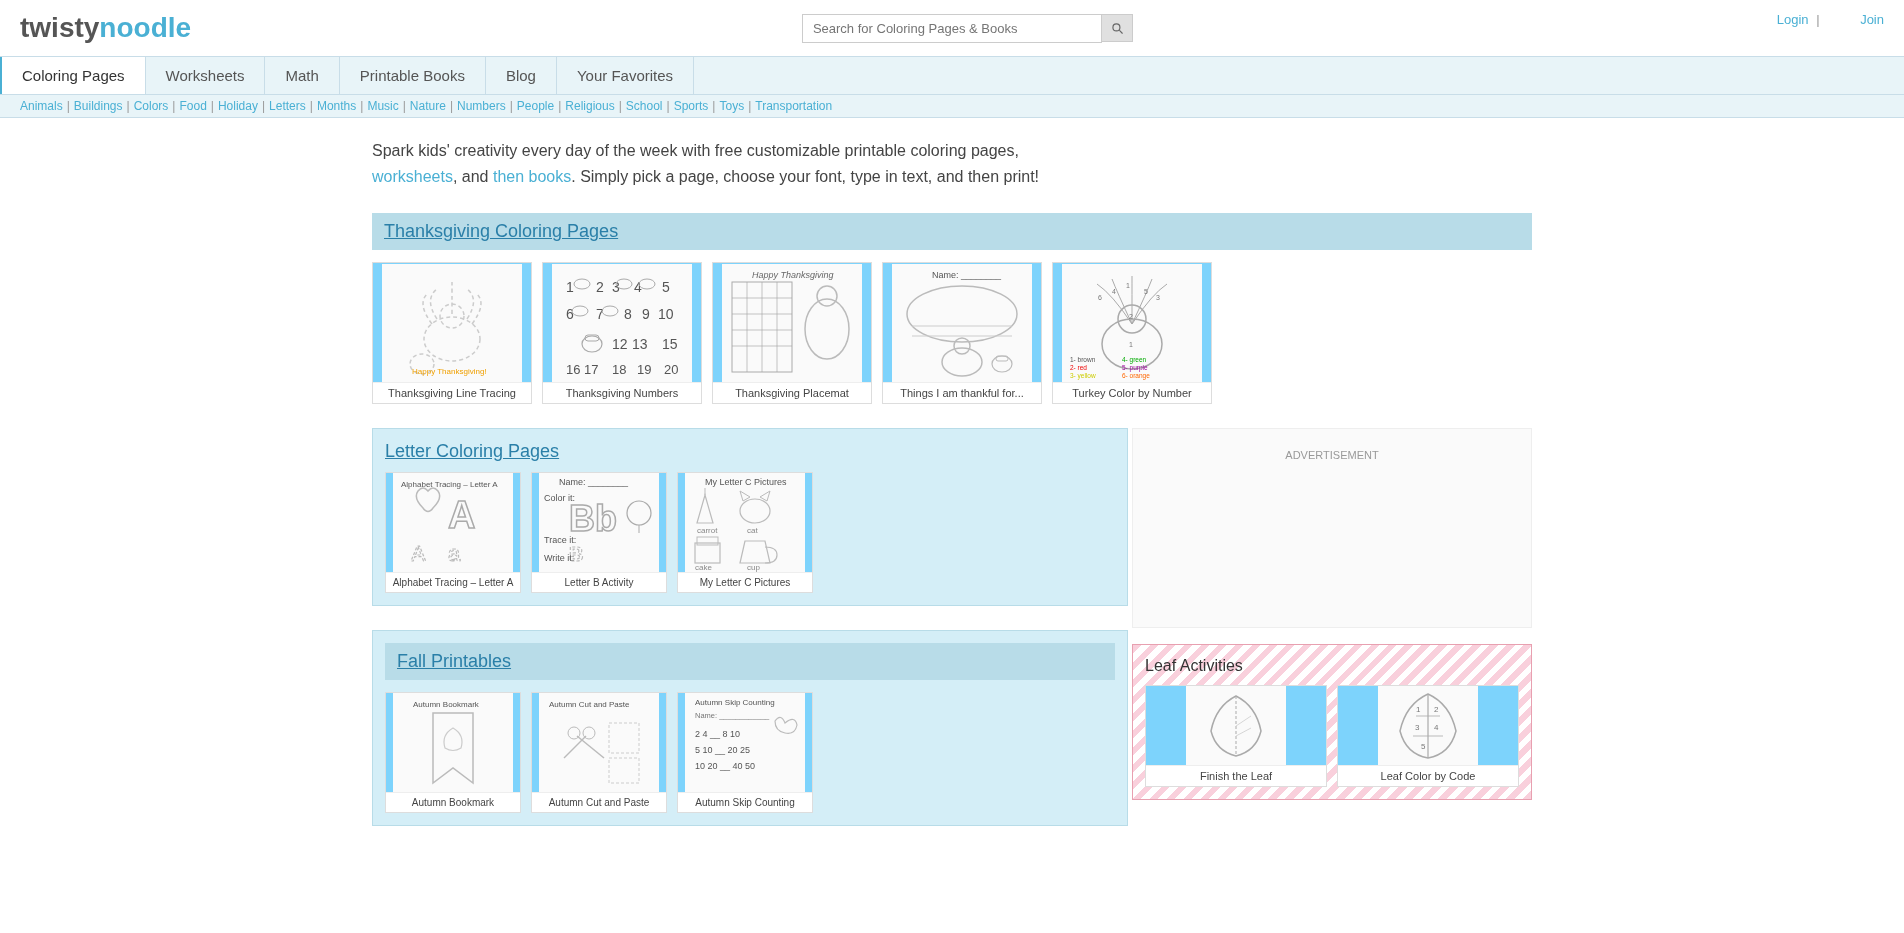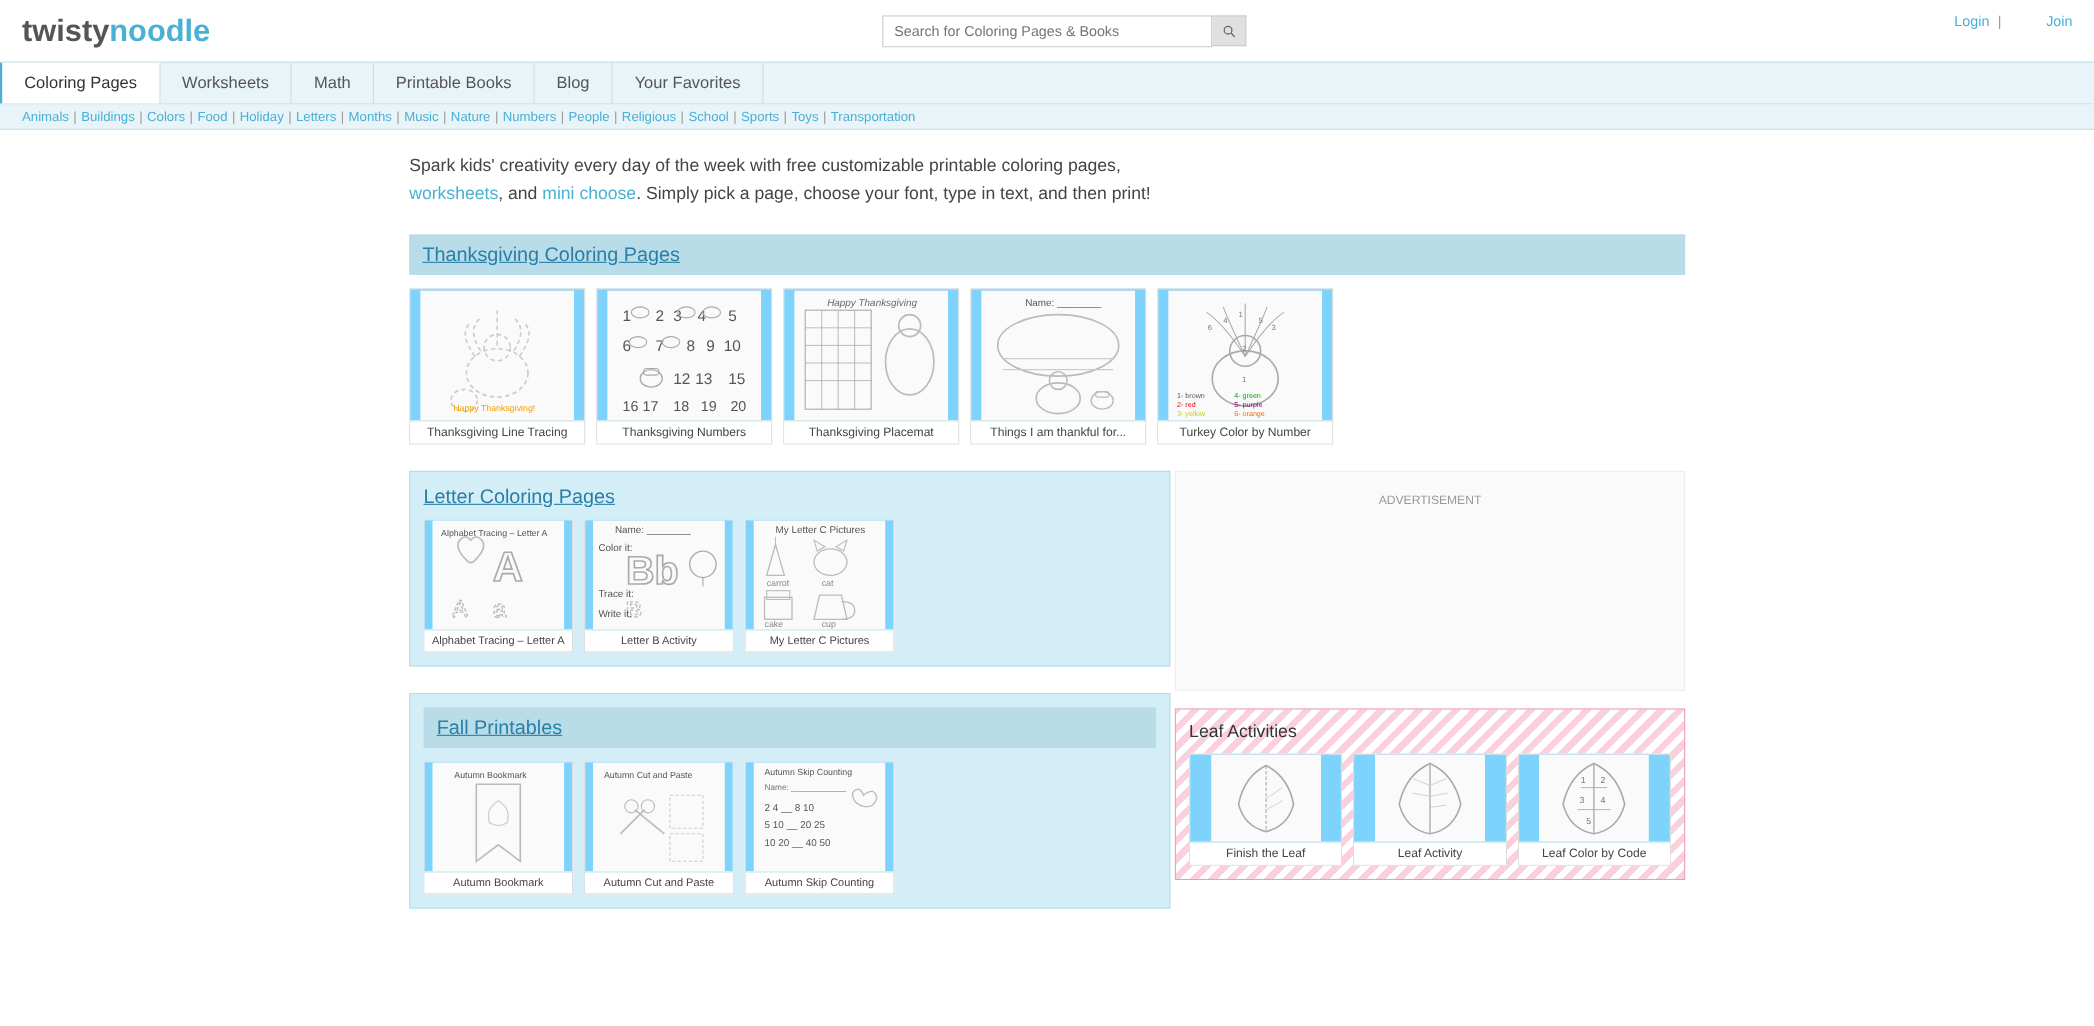--- a/index.html
+++ b/index.html
@@ -166,21 +166,21 @@
       color: #444;
       background: #fff;
     }
 
     
     #lower-content {
       display: flex;
       gap: 4px;
     }
     #left-col { flex: 1; }
-    #right-col { width: 464px; }
+    #right-col { width: 400px; }
 
     
     .section-letter {
       background: #d4eef7;
       padding: 12px;
       border: 1px solid #b8dce8;
     }
     .section-letter .section-header {
       background: transparent;
       padding: 0;
@@ -318,21 +318,21 @@
   <a class="sub-nav-item">Sports</a>
     <span class="sub-nav-sep">|</span>
   <a class="sub-nav-item">Toys</a>
     <span class="sub-nav-sep">|</span>
   <a class="sub-nav-item">Transportation</a>
 </div>
 
 <div id="content">
 
   <p id="intro">
-    <span>Spark kids' creativity every day of the week with free customizable printable coloring pages, </span><a>worksheets</a><span>, and </span><a>mini choose</a><span>. Simply pick a page, choose your font, type in text, and then print!</span>
+    <span>Spark kids' creativity every day of the week with free customizable printable coloring pages, </span><a>worksheets</a><span>, and </span><a>then books</a><span>. Simply pick a page, choose your font, type in text, and then print!</span>
   </p>
 
   <div class="section">
     <div class="section-header">
       <span class="section-title">Thanksgiving Coloring Pages</span>
     </div>
     <div class="cards-row">
 
       <div class="card">
         <div class="card-img">
@@ -627,36 +627,20 @@
                 <path d="M50 10 Q70 20 75 45 Q70 65 50 70 Q30 65 25 45 Q30 20 50 10Z" fill="none" stroke="#aaa" stroke-width="1.5"></path>
                 <line x1="50" y1="10" x2="50" y2="70" stroke="#aaa" stroke-width="1" stroke-dasharray="3,2"></line>
 
                 <line x1="50" y1="40" x2="65" y2="30" stroke="#ccc" stroke-width="0.8"></line>
                 <line x1="50" y1="50" x2="65" y2="42" stroke="#ccc" stroke-width="0.8"></line>
               </svg>
             </div>
             <div class="card-title">Finish the Leaf</div>
           </div>
 
-          <div class="card card-leaf">
-            <div class="card-img">
-              <svg width="100" height="80" viewBox="0 0 100 80" xmlns="http://www.w3.org/2000/svg">
-                <rect width="100" height="80" fill="#fafafa"></rect>
-
-                <path d="M50 8 Q72 18 78 45 Q72 68 50 72 Q28 68 22 45 Q28 18 50 8Z" fill="none" stroke="#aaa" stroke-width="1.5"></path>
-                <line x1="50" y1="8" x2="50" y2="72" stroke="#aaa" stroke-width="1.2"></line>
-                <line x1="50" y1="28" x2="65" y2="22" stroke="#ccc" stroke-width="0.8"></line>
-                <line x1="50" y1="38" x2="66" y2="35" stroke="#ccc" stroke-width="0.8"></line>
-                <line x1="50" y1="48" x2="65" y2="46" stroke="#ccc" stroke-width="0.8"></line>
-                <line x1="50" y1="28" x2="35" y2="22" stroke="#ccc" stroke-width="0.8"></line>
-                <line x1="50" y1="38" x2="34" y2="35" stroke="#ccc" stroke-width="0.8"></line>
-              </svg>
-            </div>
-            <div class="card-title">Leaf Activity</div>
-          </div>
 
           <div class="card card-leaf">
             <div class="card-img">
               <svg width="100" height="80" viewBox="0 0 100 80" xmlns="http://www.w3.org/2000/svg">
                 <rect width="100" height="80" fill="#fafafa"></rect>
 
                 <path d="M50 8 Q72 18 78 45 Q72 68 50 72 Q28 68 22 45 Q28 18 50 8Z" fill="none" stroke="#aaa" stroke-width="1.5"></path>
                 <line x1="50" y1="8" x2="50" y2="72" stroke="#aaa" stroke-width="1.2"></line>
                 <line x1="38" y1="30" x2="62" y2="30" stroke="#aaa" stroke-width="0.8"></line>
                 <line x1="35" y1="50" x2="65" y2="50" stroke="#aaa" stroke-width="0.8"></line>

